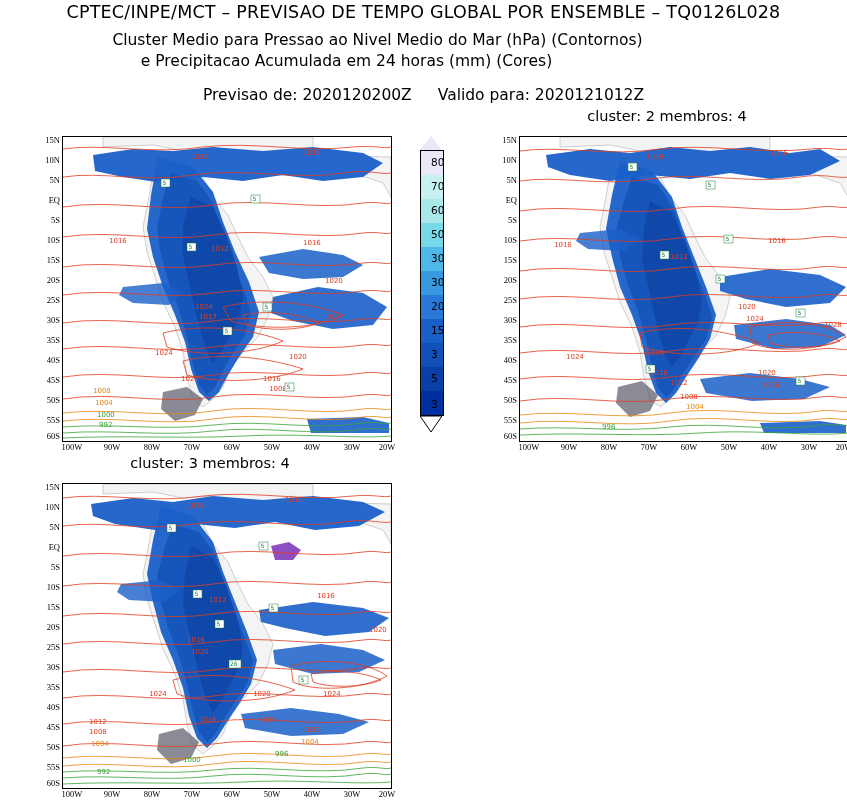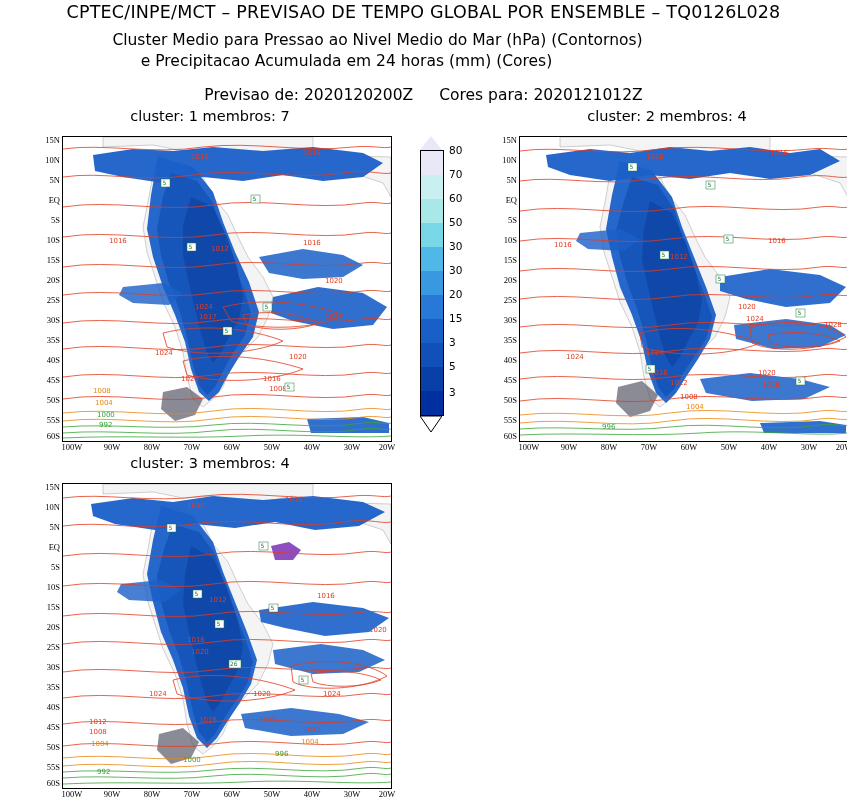--- a/index.html
+++ b/index.html
@@ -112,47 +112,47 @@
   .cbar-top, .cbar-bot {
     position: absolute;
     left: 0;
     width: 0;
     height: 0;
     border-left: 11px solid transparent;
     border-right: 11px solid transparent;
   }
   .cbar-label {
     position: absolute;
-    left: 29px;
+    left: 11px;
     font-size: 10.5px;
     transform: translateY(-50%);
     white-space: nowrap;
+    margin-top: 12px;
   }
   
   .layer {
     position: absolute;
     left: 0; top: 0;
     width: 100%; height: 100%;
   }
   svg { display: block; }
 </style>
 </head>
 <body>
 
 <div class="page">
 
   <div class="title-main">CPTEC/INPE/MCT – PREVISAO DE TEMPO GLOBAL POR ENSEMBLE – TQ0126L028</div>
   <div class="subtitle1">Cluster Medio para Pressao ao Nivel Medio do Mar (hPa) (Contornos)</div>
   <div class="subtitle2">e Precipitacao Acumulada em 24 horas (mm) (Cores)</div>
   <div class="runline">
-    <span>Previsao de: 2020120200Z</span><span class="gap"></span><span>Cores para: 2020121012Z</span>
+    <span>Previsao de: 2020120200Z</span><span class="gap"></span><span>Valido para: 2020121012Z</span>
   </div>
 
   <div class="panel" style="left:30px; top:108px; width:360px; height:330px;">
-    <div class="panel-title">cluster:  1   membros:  7</div>
 
     <div class="ylabels" style="left:0px; top:28px; width:30px; height:302px;">
       <div class="ylab" style="top:4px;">15N</div>
       <div class="ylab" style="top:24px;">10N</div>
       <div class="ylab" style="top:44px;">5N</div>
       <div class="ylab" style="top:64px;">EQ</div>
       <div class="ylab" style="top:84px;">5S</div>
       <div class="ylab" style="top:104px;">10S</div>
       <div class="ylab" style="top:124px;">15S</div>
       <div class="ylab" style="top:144px;">20S</div>

